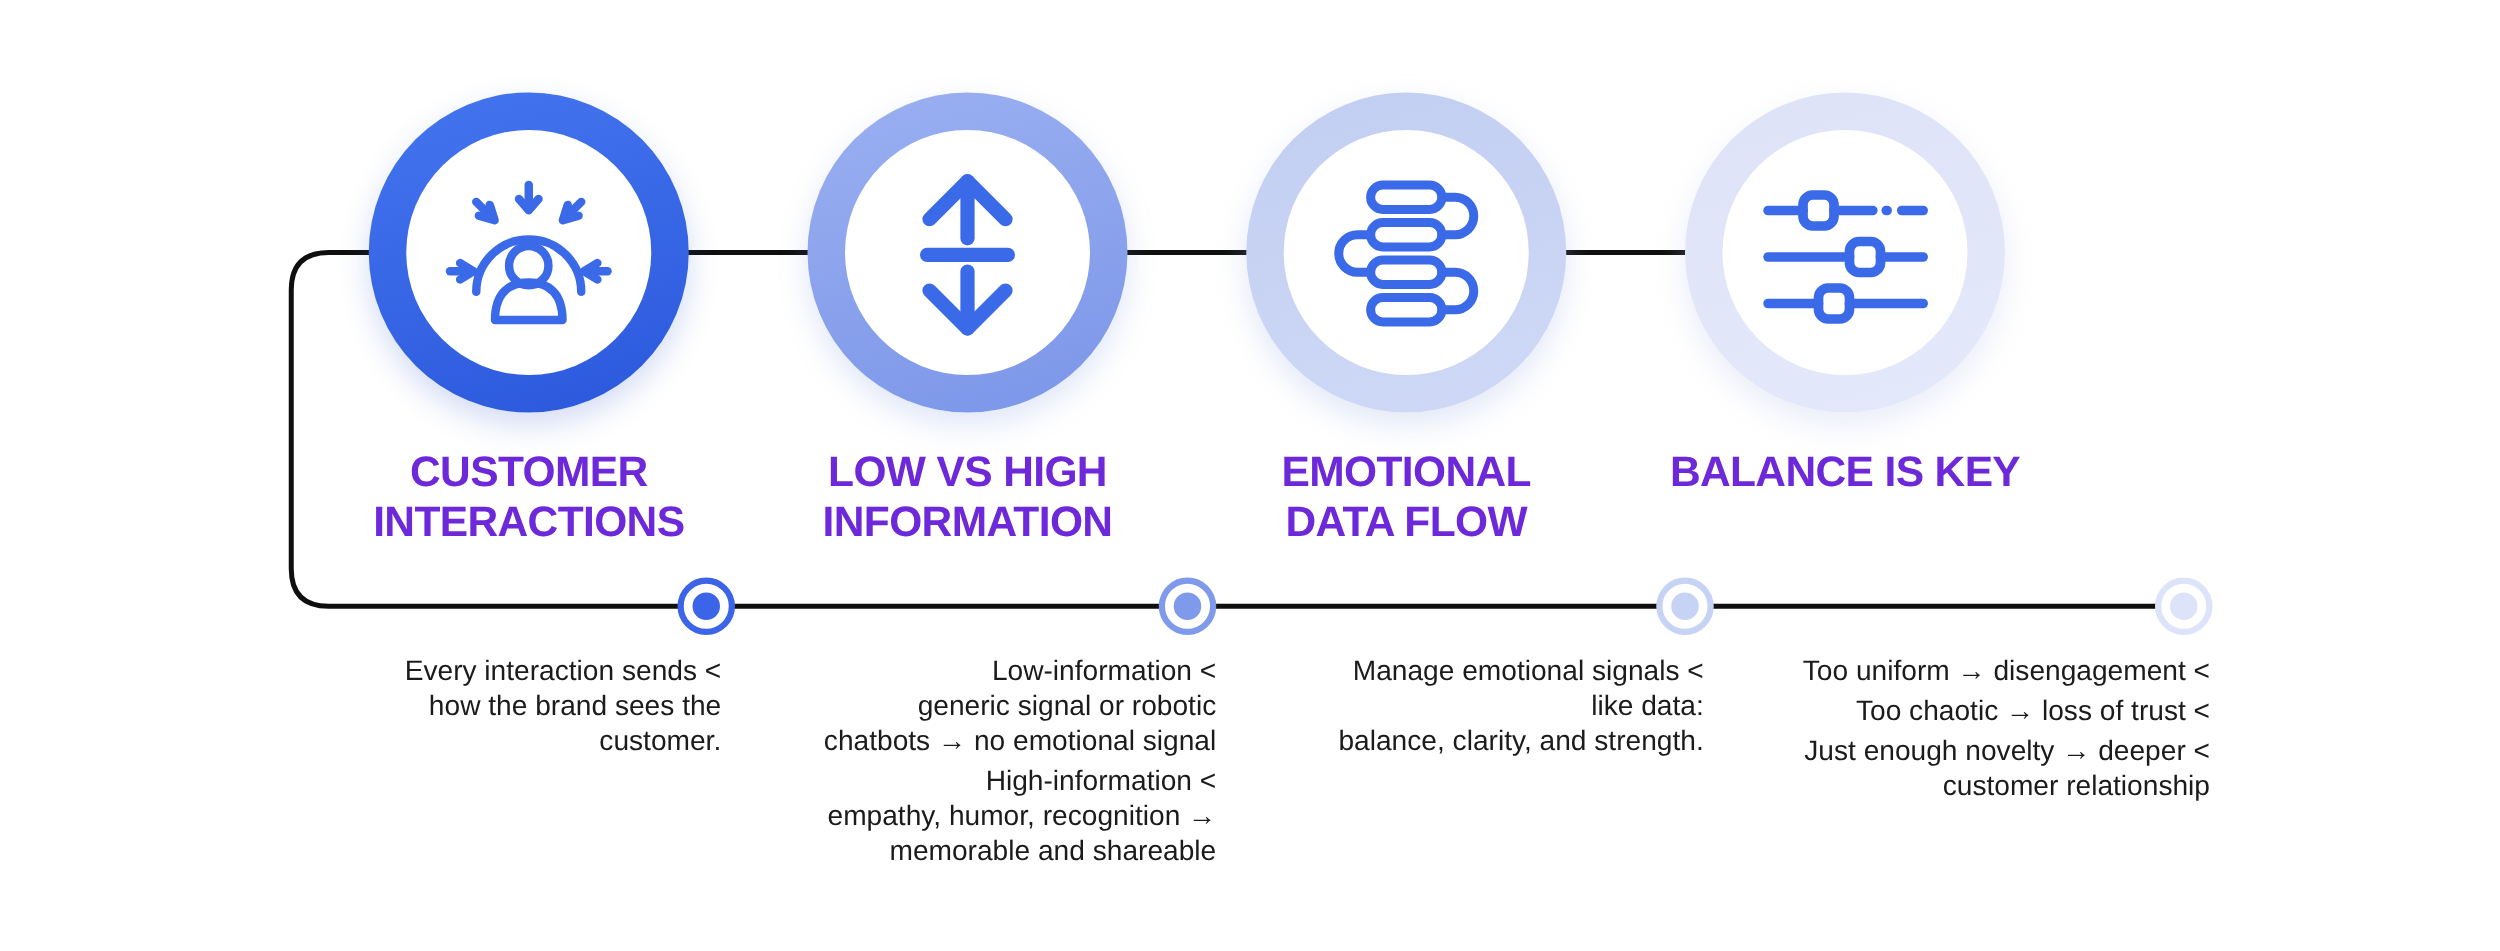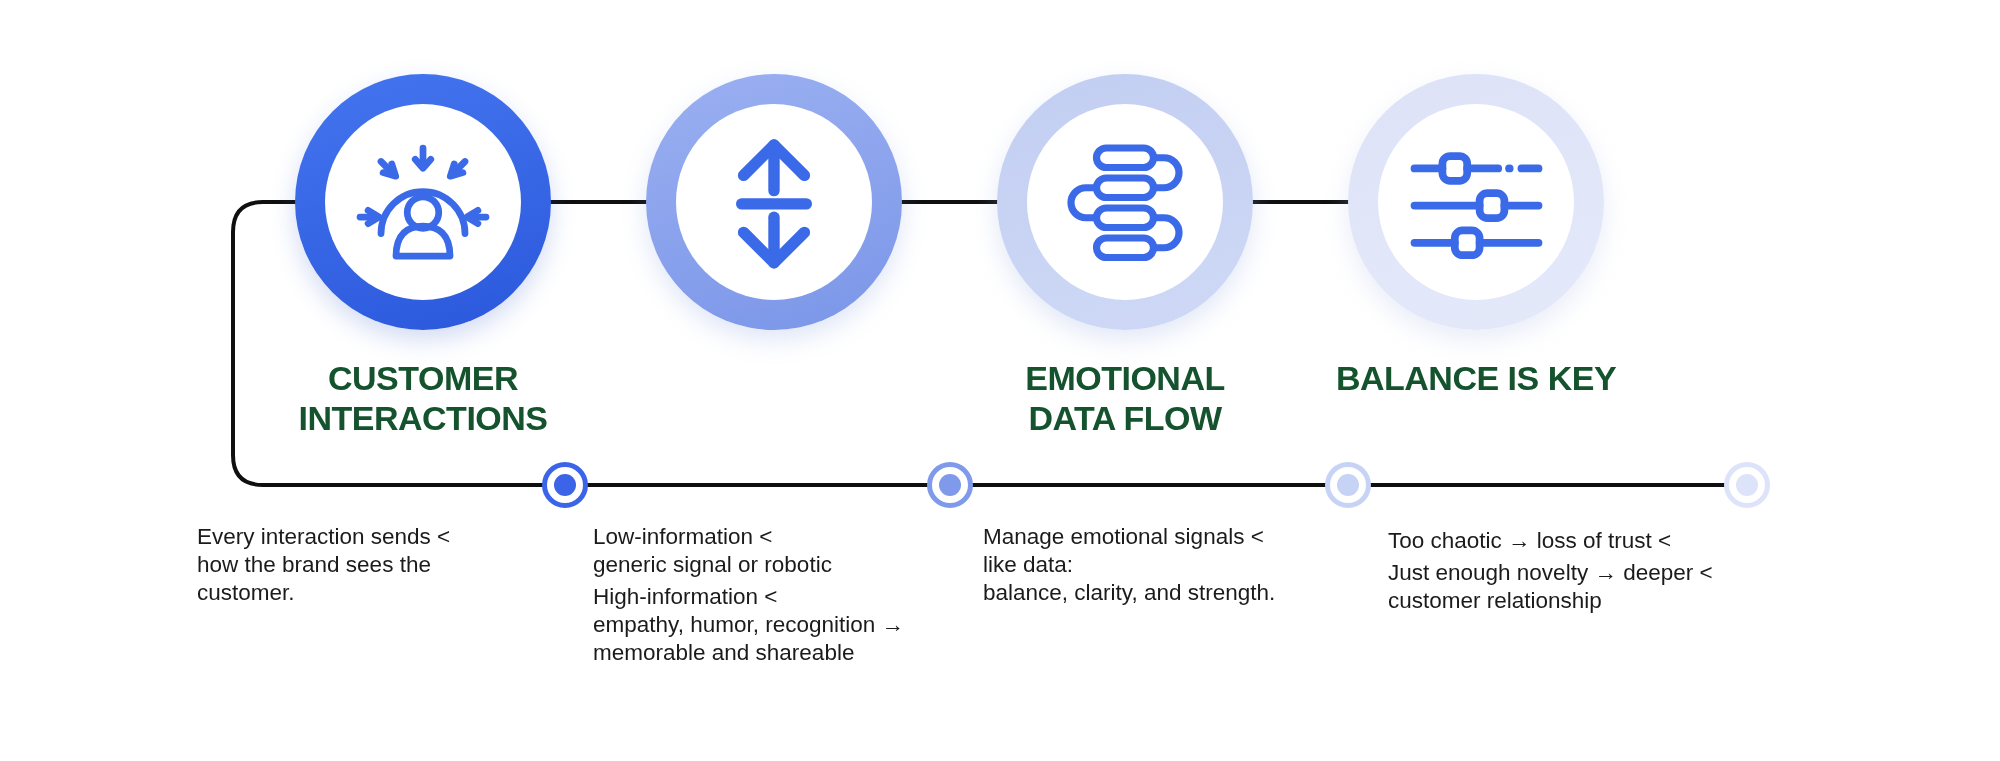--- a/index.html
+++ b/index.html
@@ -15,36 +15,36 @@
   .s2{background:linear-gradient(165deg,#9bb0f1 0%,#7django 100%);background:linear-gradient(165deg,#9bb0f1 0%,#7b96e9 100%);box-shadow:0 10px 24px rgba(110,140,220,.22);}
   .s3{background:linear-gradient(165deg,#c2cef2 0%,#cfd9f6 100%);box-shadow:0 10px 24px rgba(160,180,230,.30);}
   .s4{background:linear-gradient(165deg,#dde2f7 0%,#e4e9fa 100%);box-shadow:0 10px 24px rgba(185,195,235,.30);}
   .inner{
     position:absolute;left:30px;top:30px;width:196px;height:196px;border-radius:50%;
     background:#ffffff;display:flex;align-items:center;justify-content:center;
   }
   .step-title{
     position:absolute;top:284px;left:50%;transform:translateX(-50%);
     width:360px;text-align:center;font-weight:bold;font-size:34px;line-height:40px;
-    letter-spacing:-0.5px;color:#14532d;white-space:pre-line;
+    letter-spacing:-0.5px;color:#6d28d9;white-space:pre-line;
   }
   
   .tdot{
     position:absolute;top:462px;width:46px;height:46px;border-radius:50%;background:#ffffff;
     z-index:3;display:flex;align-items:center;justify-content:center;border:5px solid #000;
     box-sizing:border-box;
   }
   .tdot .core{width:22px;height:22px;border-radius:50%;}
   .d1{border-color:#3b64e8;} .d1 .core{background:#3b64e8;}
   .d2{border-color:#7f9aeb;} .d2 .core{background:#7f9aeb;}
   .d3{border-color:#c6d3f5;} .d3 .core{background:#c6d3f5;}
   .d4{border-color:#dde3f9;} .d4 .core{background:#dde3f9;}
   
   .desc{
-    position:absolute;top:523px;width:380px;text-align:left;
+    position:absolute;top:523px;width:380px;text-align:right;
     font-size:22.5px;line-height:28px;color:#1b1b1b;z-index:2;
   }
   .desc .row{white-space:nowrap;}
   .desc .b{font-weight:normal;}
   .desc .gap{margin-top:4px;}
 </style>
 </head>
 <body>
 
 <div class="canvas">
@@ -83,20 +83,22 @@
       <div class="inner">
         <svg width="190" height="190" viewBox="0 0 100 100" fill="none" stroke="#3a6ae8" stroke-width="6" stroke-linecap="round" stroke-linejoin="round">
           <path d="M50 20 V44"></path>
             <path d="M34 36 L50 20 L66 36"></path>
           <path d="M33 51 H67"></path>
           <path d="M50 58 V82"></path>
             <path d="M34 66 L50 82 L66 66"></path>
         </svg>
       </div>
     </div>
+    <div class="step-title">LOW VS HIGH
+INFORMATION</div>
   </div>
 
   <div class="step" style="left:997px">
     <div class="ring s3">
       <div class="inner">
         <svg width="150" height="150" viewBox="0 0 100 100" fill="none" stroke="#3a6ae8" stroke-width="4.8" stroke-linecap="round" stroke-linejoin="round">
           <rect x="31" y="14" width="38" height="13" rx="6.5"></rect>
           <rect x="31" y="34" width="38" height="13" rx="6.5"></rect>
           <rect x="31" y="54" width="38" height="13" rx="6.5"></rect>
           <rect x="31" y="74" width="38" height="13" rx="6.5"></rect>
@@ -146,30 +148,32 @@
 
   <div class="desc" style="left:197px">
     <div class="row">Every interaction sends &lt;</div>
     <div class="row">how the brand sees the</div>
     <div class="row">customer.</div>
   </div>
 
   <div class="desc" style="left:593px">
     <div class="row b">Low-information &lt;</div>
     <div class="row">generic signal or robotic</div>
+    <div class="row">chatbots → no emotional signal</div>
     <div class="row b gap">High-information &lt;</div>
     <div class="row">empathy, humor, recognition →</div>
     <div class="row">memorable and shareable</div>
   </div>
 
   <div class="desc" style="left:983px">
     <div class="row b">Manage emotional signals &lt;</div>
     <div class="row b">like data:</div>
     <div class="row">balance, clarity, and strength.</div>
   </div>
 
   <div class="desc" style="left:1388px">
+    <div class="row">Too uniform → disengagement &lt;</div>
     <div class="row gap">Too chaotic → loss of trust &lt;</div>
     <div class="row gap">Just enough novelty → deeper &lt;</div>
     <div class="row">customer relationship</div>
   </div>
 
 </div>
 
 </body></html>

